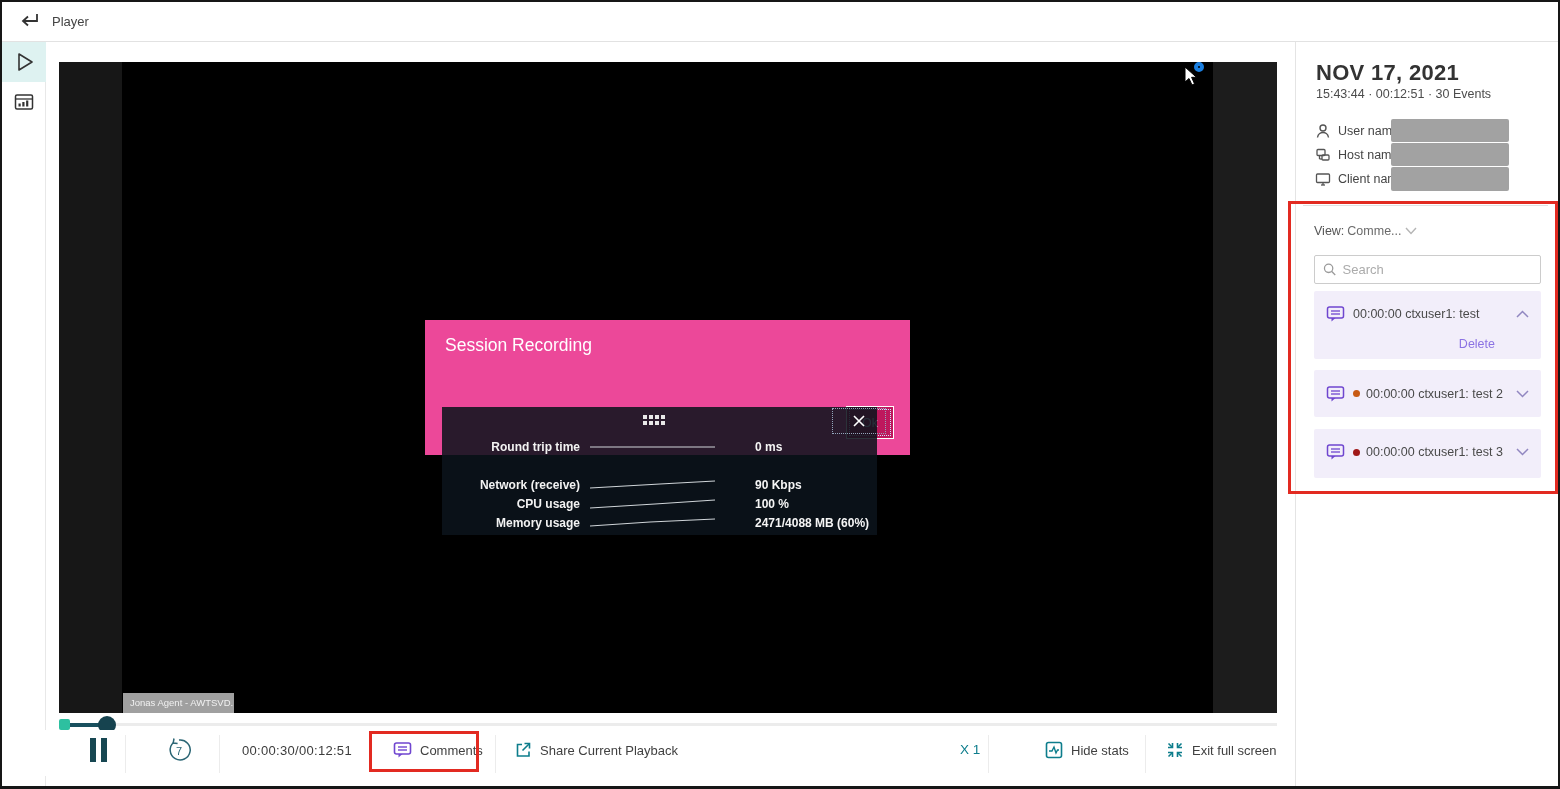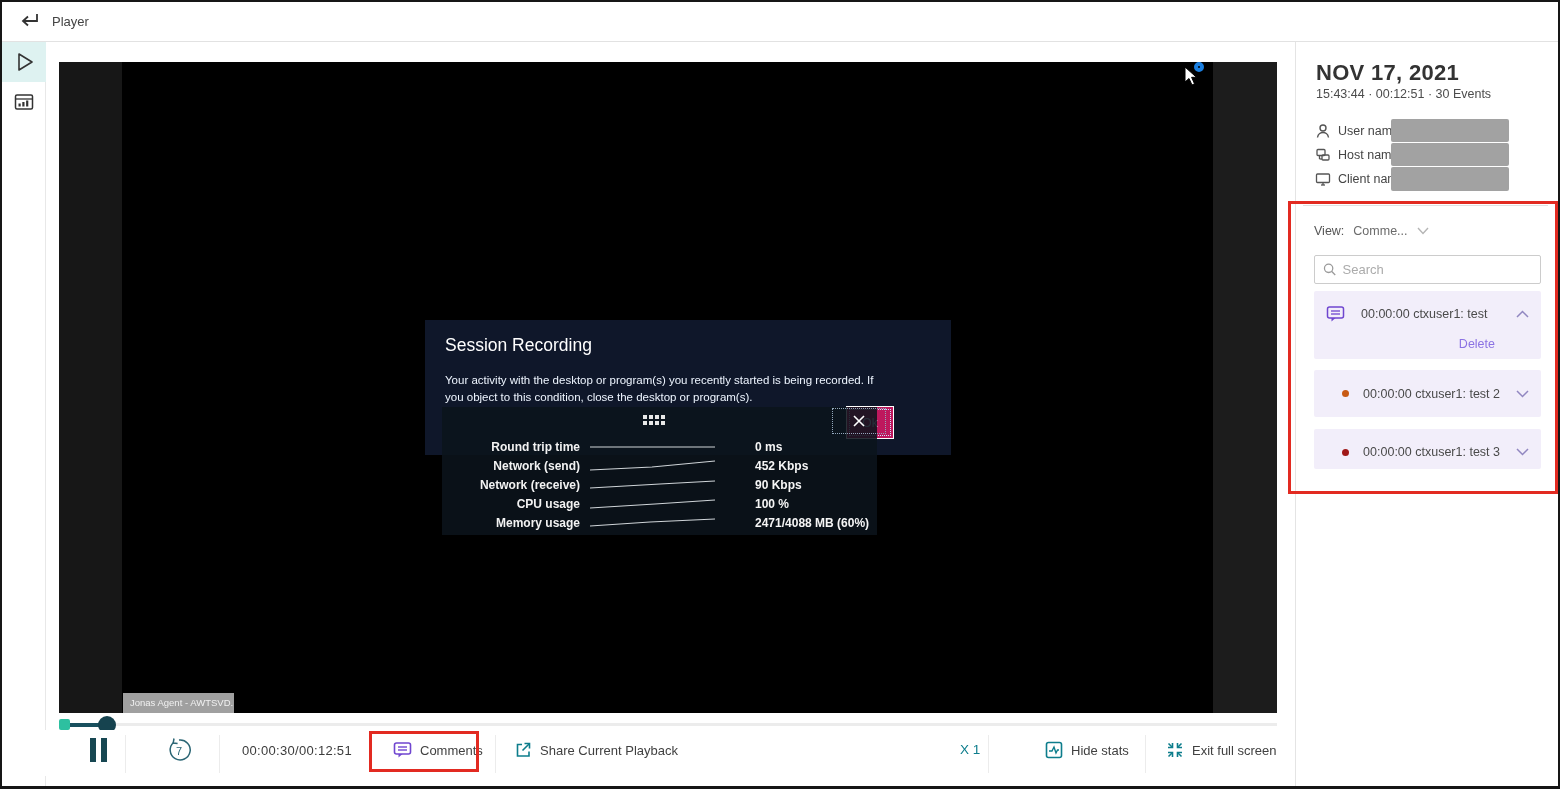--- a/index.html
+++ b/index.html
@@ -20,21 +20,21 @@
   .side-item.selected { background:#def2f1; }
 
   
   .video { position:absolute; left:57px; top:60px; width:1218px; height:651px; background:#000; }
   .strip-left  { position:absolute; left:0; top:0; width:63px; height:100%; background:#171717; }
   .strip-right { position:absolute; right:0; top:0; width:64px; height:100%; background:#1c1c1c; }
   .taskbar-btn { position:absolute; left:64px; bottom:0; width:111px; height:20px; background:#a0a0a0;
                  color:#f1f1f1; font-size:9.5px; line-height:20px; padding-left:7px; white-space:nowrap; overflow:hidden; }
 
   
-  .dialog { position:absolute; left:366px; top:258px; width:526px; height:135px; background:#0f172a; }
+  .dialog { position:absolute; left:366px; top:258px; width:485px; height:135px; background:#ec4899; }
   .dialog-title { position:absolute; left:20px; top:15px; color:#fff; font-size:17.5px; font-weight:500; }
   .dialog-body { position:absolute; left:20px; top:52px; width:450px; color:#eef5ff; font-size:11.5px; line-height:1.48; }
   .ok-btn { position:absolute; left:787px; top:344px; width:48px; height:33px; background:#be185d;
             border:1px solid #fff; outline:1px dotted #cfe0ff; outline-offset:-4px;
             color:#dce8fb; font-size:12px; display:flex; align-items:center; justify-content:center; z-index:2; }
 
   
   .stats-overlay { position:absolute; left:383px; top:345px; width:435px; height:128px;
                    background:rgba(12,19,28,0.87); z-index:3; }
   .drag-handle { position:absolute; left:201px; top:8px; width:26px; height:12px;
@@ -76,30 +76,30 @@
   
   .rpanel { position:absolute; left:1293px; top:40px; width:267px; height:749px; background:#fff;
             border-left:1px solid #e4e4e4; }
   .r-date { position:absolute; left:20px; top:18px; font-size:22px; font-weight:600; color:#333; letter-spacing:.3px; }
   .r-meta { position:absolute; left:20px; top:45px; font-size:12.5px; color:#4c4c4c; }
   .fieldrow { position:absolute; left:19px; display:flex; align-items:center; height:20px; }
   .fieldrow .f-label { margin-left:7px; font-size:12.5px; color:#454545; white-space:nowrap; }
   .grey-box { position:absolute; left:95px; width:118px; height:23px; background:#a2a2a2;
               border-radius:2px; filter:blur(0.7px); }
   .r-div { position:absolute; left:7px; top:163px; width:245px; height:1px; background:#e0e0e0; }
-  .view-row { position:absolute; left:18px; top:182px; display:flex; align-items:center; gap:9px; }
+  .view-row { position:absolute; left:18px; top:182px; display:flex; align-items:center; gap:3px; }
   .view-label { font-size:12.5px; color:#555; }
   .view-value { font-size:12.5px; color:#6b6b6b; cursor:pointer; }
   .searchbox { position:absolute; left:18px; top:213px; width:227px; height:29px; border:1px solid #ccc;
                border-radius:2px; display:flex; align-items:center; padding:0 8px; gap:6px; background:#fff; }
   .searchbox input { border:none; outline:none; width:100%; font-size:13px; color:#4d7c0f;
                      font-family:"Liberation Sans", sans-serif; }
   .searchbox input::placeholder { color:#ababab; }
   .comment-card { position:absolute; left:18px; width:227px; background:#f2eefa; border-radius:2px; }
-  .cc-head { display:flex; align-items:center; padding:0 12px 0 12px; gap:16px; height:46px; }
+  .cc-head { display:flex; align-items:center; padding:0 12px 0 12px; gap:8px; height:46px; }
   .cc-text { flex:1; font-size:12.5px; color:#4a4a4a; white-space:nowrap; }
   .cc-dot { width:7px; height:7px; border-radius:50%; flex:0 0 auto; margin-right:-2px; }
   .cc-del { text-align:right; padding:0 46px 12px 0; font-size:12.5px; color:#8b72e3; cursor:pointer; }
   .chev { flex:0 0 auto; cursor:pointer; }
   svg { display:block; }
 </style>
 </head>
 <body>
 
 <div class="frame">
@@ -131,48 +131,40 @@
     </div>
   </div>
 
   <div class="video">
     <div class="strip-left"></div>
     <div class="strip-right"></div>
     <div class="taskbar-btn">Jonas Agent - AWTSVD...</div>
 
     <div class="dialog">
       <div class="dialog-title">Session Recording</div>
-      <div class="dialog-body">Your activity with the desktop or program(s) you recently started is being recorded. If you object to this condition, close the desktop or program(s).</div>
     </div>
     <div class="ok-btn">Ok</div>
 
     <div class="stats-overlay">
       <div class="drag-handle">
         <i></i>
           <i></i>
           <i></i>
           <i></i>
           <i></i>
           <i></i>
           <i></i>
           <i></i>
       </div>
       <div class="stat-row" style="top:30px">
         <div class="stat-label">Round trip time</div>
         <svg class="stat-spark" viewBox="0 0 125 12">
           <polyline points="0,6 125,6" fill="none" stroke="#cfd4d8" stroke-width="1.2"></polyline>
           </svg>
         <div class="stat-value">0 ms</div>
-      </div>
-      <div class="stat-row" style="top:49px">
-        <div class="stat-label">Network (send)</div>
-        <svg class="stat-spark" viewBox="0 0 125 12">
-          <polyline points="0,10 62,7 125,1" fill="none" stroke="#cfd4d8" stroke-width="1.2"></polyline>
-          </svg>
-        <div class="stat-value">452 Kbps</div>
       </div>
       <div class="stat-row" style="top:68px">
         <div class="stat-label">Network (receive)</div>
         <svg class="stat-spark" viewBox="0 0 125 12">
           <polyline points="0,9 70,5 125,2" fill="none" stroke="#cfd4d8" stroke-width="1.2"></polyline>
           </svg>
         <div class="stat-value">90 Kbps</div>
       </div>
       <div class="stat-row" style="top:87px">
         <div class="stat-label">CPU usage</div>
@@ -354,21 +346,21 @@
           <path d="M5.5 13 L5.5 16.5 L9.5 13" fill="#6f46cf"></path>
         </svg>
         <span class="cc-dot" style="background-color: rgb(200, 90, 20);"></span>
         <span class="cc-text">00:00:00 ctxuser1: test 2</span>
         <svg class="chev" width="13" height="8" viewBox="0 0 13 8">
           <polyline points="1,1 6.5,6.5 12,1" fill="none" stroke="#9187c0" stroke-width="1.5"></polyline>
         </svg>
       </div>
     </div>
 
-    <div class="comment-card" style="top:387px; height:40px">
+    <div class="comment-card" style="top:387px; height:49px">
       <div class="cc-head" style="height:46px">
         <svg width="19" height="18" viewBox="0 0 19 18">
           <rect x="1.5" y="2" width="16" height="11" rx="2" fill="none" stroke="#6f46cf" stroke-width="1.5"></rect>
           <line x1="5" y1="6" x2="14" y2="6" stroke="#6f46cf" stroke-width="1.3"></line>
           <line x1="5" y1="9" x2="14" y2="9" stroke="#6f46cf" stroke-width="1.3"></line>
           <path d="M5.5 13 L5.5 16.5 L9.5 13" fill="#6f46cf"></path>
         </svg>
         <span class="cc-dot" style="background-color: rgb(160, 24, 24);"></span>
         <span class="cc-text">00:00:00 ctxuser1: test 3</span>
         <svg class="chev" width="13" height="8" viewBox="0 0 13 8">

